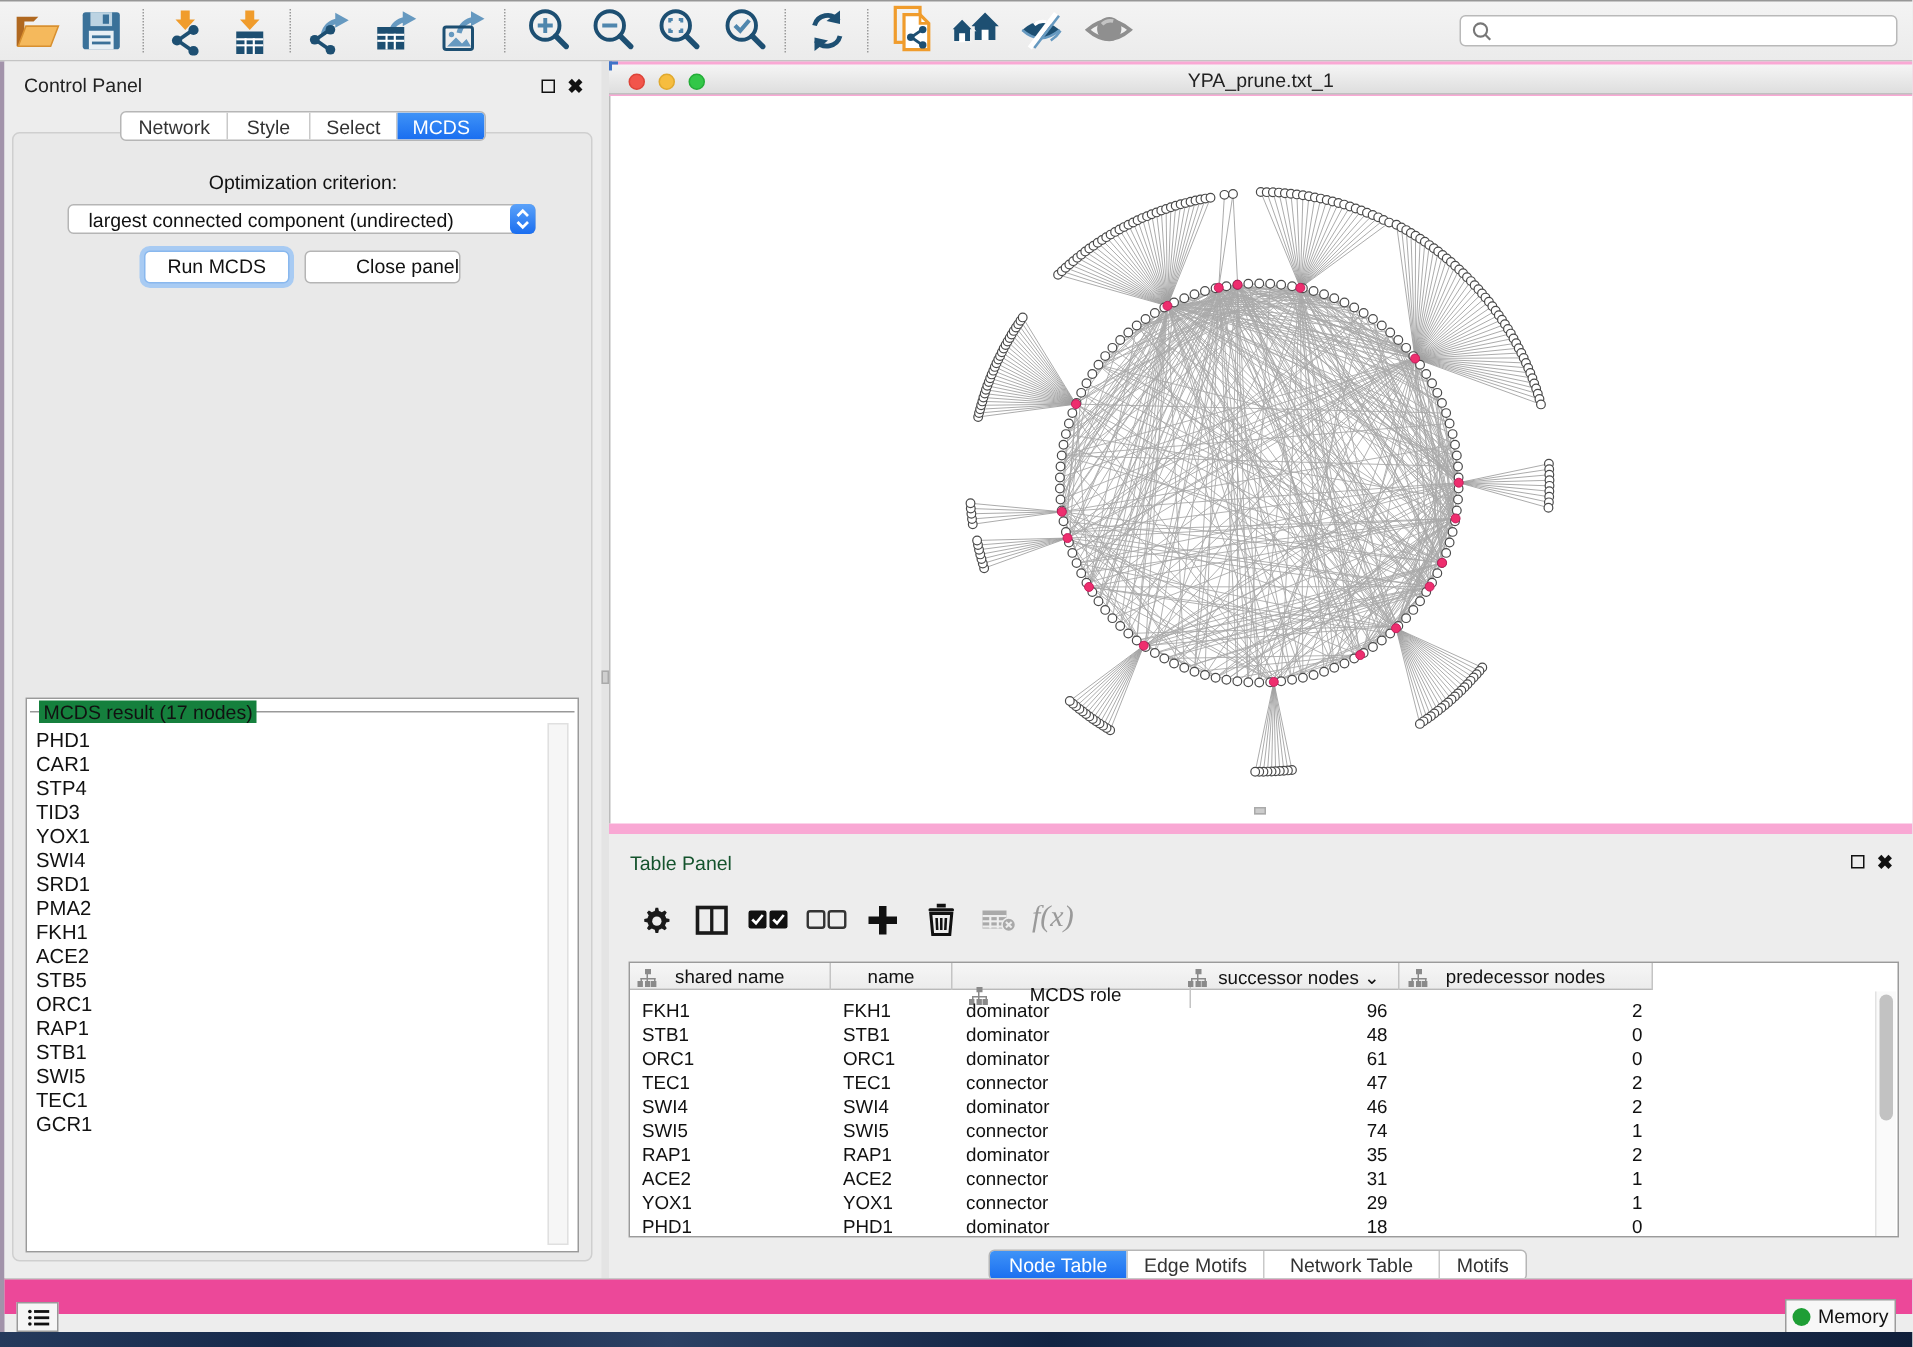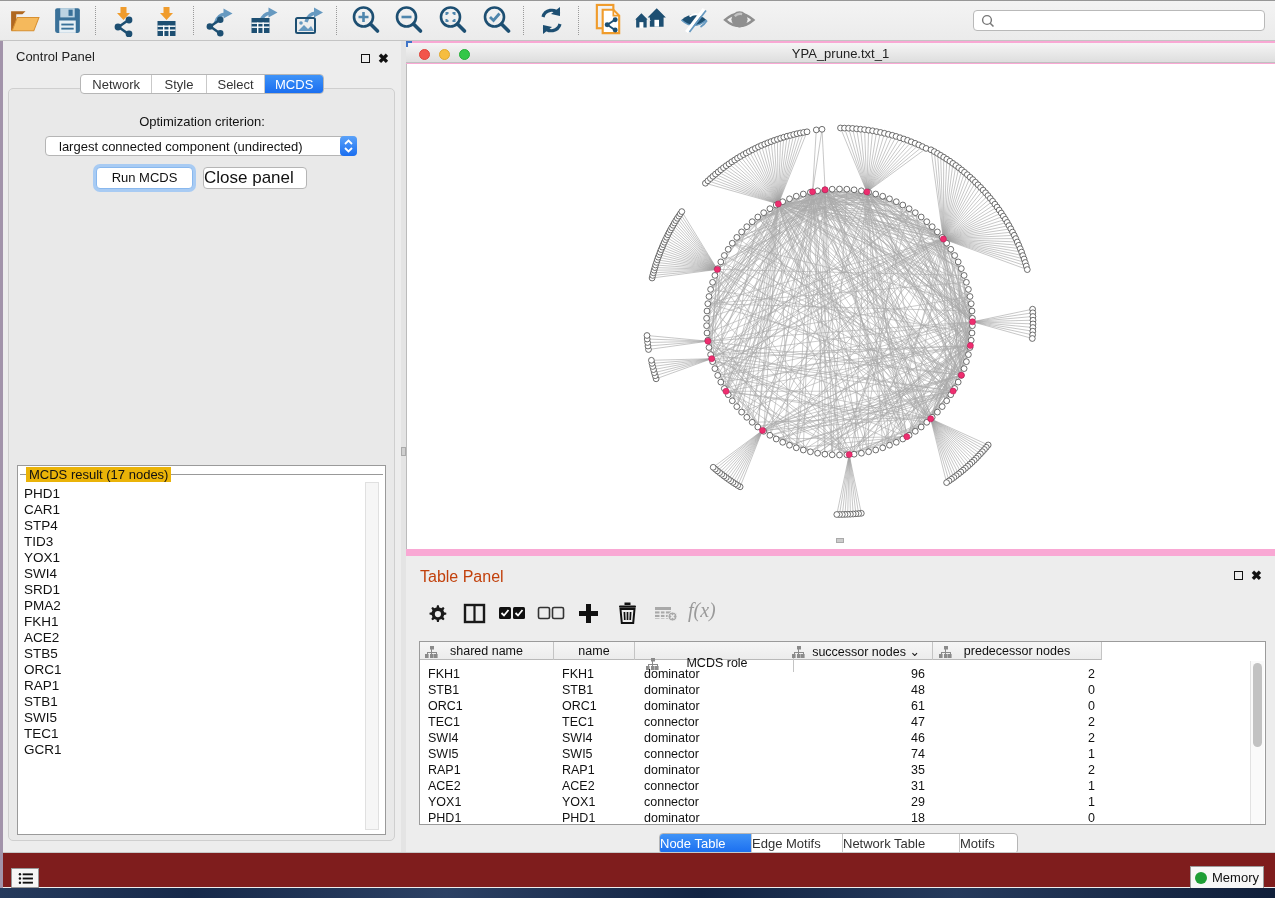--- a/index.html
+++ b/index.html
@@ -38,45 +38,45 @@
 #dropdown { position:absolute; left:42px; top:95px; width:312px; height:20px;
   background:#fff; border:1px solid #b5b5b5; border-radius:4px; font-size:13px; color:#111; }
 #dropdown .txt { position:absolute; left:13px; top:2px; }
 #dropdown .cap { position:absolute; right:-1px; top:-1px; width:17px; height:20px;
   background:linear-gradient(#5ba2f9,#1a6ef0); border-radius:4px; }
 #btn-run { position:absolute; left:93px; top:126px; width:97px; height:22px;
   background:#fff; border:1px solid #89b8ee; border-radius:4px;
   box-shadow:0 0 0 3px #a8cbf3; font-size:13px; color:#111; text-align:center; line-height:20px; }
 #btn-close { position:absolute; left:200px; top:126px; width:104px; height:22px;
   background:#fff; border:1px solid #b5b5b5; border-radius:4px;
-  font-size:17px; color:#111; text-align:left; line-height:20px; }
+  font-size:13px; color:#111; text-align:right; line-height:20px; }
 #mcdsbox { position:absolute; left:14px; top:424px; width:369px; height:370px;
   background:#fff; border:1px solid #9a9a9a; }
-#mcdsbox .lbl { position:absolute; left:8px; top:1px; font-size:13px; color:#111; background:#eab308; padding:0 3px; }
+#mcdsbox .lbl { position:absolute; left:8px; top:1px; font-size:13px; color:#111; background:#15803d; padding:0 3px; }
 #mcdsbox .topline { position:absolute; left:2px; top:8px; right:2px; border-top:1px solid #999; }
 #mcdslist { position:absolute; left:6px; top:20px; font-size:13.5px; color:#111; line-height:16px; }
 #mcdssb { position:absolute; right:6px; top:16px; width:14px; height:348px;
   background:#f6f6f6; border:1px solid #e0e0e0; }
 
 
 #vdivider { position:absolute; left:401px; top:41px; width:5px; height:811px; background:#e4e4e4; }
 #vdivider .grip { position:absolute; left:0px; top:406px; width:5px; height:9px; background:#cfcfcf; border:1px solid #aaa; }
 
 
 #netwin { position:absolute; left:406px; top:41px; width:869px; height:515px; background:#f9a8d4; }
 #nettitle { position:absolute; left:0; top:2px; width:869px; height:20px;
   background:linear-gradient(#f5f5f5,#dedede); border-bottom:1px solid #c0c0c0; }
 #nettitle .t { position:absolute; left:0; width:100%; text-align:center; top:3px; font-size:13px; color:#222; }
 .light { position:absolute; top:6px; width:11px; height:11px; border-radius:50%; }
 #netcanvas { position:absolute; left:0px; top:23px; width:869px; height:485px; background:#fff; border-left:1px solid #bbb; }
 #nethandle { position:absolute; left:430px; top:497px; width:8px; height:5px; background:#ccc; border:1px solid #aaa; }
 
 
 #tpanel { position:absolute; left:406px; top:556px; width:869px; height:296px; background:#ededed; }
-#tpanel .title { position:absolute; left:14px; top:12px; font-size:16px; color:#c2410c; }
+#tpanel .title { position:absolute; left:14px; top:12px; font-size:13px; color:#14532d; }
 #ttoolbar { position:absolute; left:14px; top:36px; width:840px; height:40px; }
 #tframe { position:absolute; left:13px; top:85px; width:847px; height:184px;
   background:#fff; border:1px solid #9b9b9b; }
 #thead { position:absolute; left:0; top:0; width:682px; height:18px;
   background:linear-gradient(#f6f6f6,#ececec); border-bottom:1px solid #b9b9b9;
   font-size:12.5px; color:#111; }
 #thead .col { position:absolute; top:0; height:18px; border-right:1px solid #c4c4c4; }
 #thead .ctext { position:absolute; width:100%; text-align:center; top:2px; }
 .hic { position:absolute; top:3px; width:13px; height:13px;
   background:
@@ -94,27 +94,27 @@
 .c1 { position:absolute; left:8px; }
 .c2 { position:absolute; left:142px; }
 .c3 { position:absolute; left:224px; }
 .c4 { position:absolute; left:368px; width:137px; text-align:right; }
 .c5 { position:absolute; left:513px; width:162px; text-align:right; }
 #tsb { position:absolute; right:1px; top:19px; width:14px; height:163px; background:#fafafa; border-left:1px solid #e2e2e2; }
 #tsb .thumb { position:absolute; left:2px; top:2px; width:9px; height:84px; background:#c2c2c2; border-radius:5px; }
 #ttabs { position:absolute; left:253px; top:277px; height:21px; display:flex;
   border:1px solid #b6b6b6; border-radius:4px; overflow:hidden; background:#fff;
   font-size:13px; color:#333; }
-#ttabs .tab { padding:0; text-align:left; line-height:20px; border-right:1px solid #c9c9c9; }
+#ttabs .tab { padding:0; text-align:center; line-height:20px; border-right:1px solid #c9c9c9; }
 #ttabs .tab:last-child { border-right:none; }
 #ttabs .sel { background:linear-gradient(#3f93f7,#1a6ef0); color:#fff; }
 
 
-#statusbar { position:absolute; left:3px; top:852px; width:1272px; height:35px;
-  background:#7f1d1d; border-top:1px solid #c8c8c8; }
+#statusbar { position:absolute; left:3px; top:852px; width:1272px; height:24px;
+  background:#ec4899; border-top:1px solid #c8c8c8; }
 #listbtn { position:absolute; left:8px; top:15px; width:28px; height:20px;
   background:#f6f6f6; border:1px solid #999; text-align:center; }
 #membtn { position:absolute; right:11px; top:13px; width:74px; height:24px;
   background:#f7f7f7; border:1px solid #9c9c9c; font-size:13px; color:#111;
   line-height:22px; text-align:center; }
 #membtn .dot { display:inline-block; width:12px; height:12px; border-radius:50%;
   background:#1e9e35; vertical-align:-2px; margin-right:5px; }
 #deskbottom { position:absolute; left:0; top:888px; width:1275px; height:10px;
   background:linear-gradient(90deg,#253a5c,#16294a 15%,#2c4164 35%,#122443 55%,#253a5c 75%,#101f3a); }
 </style>

